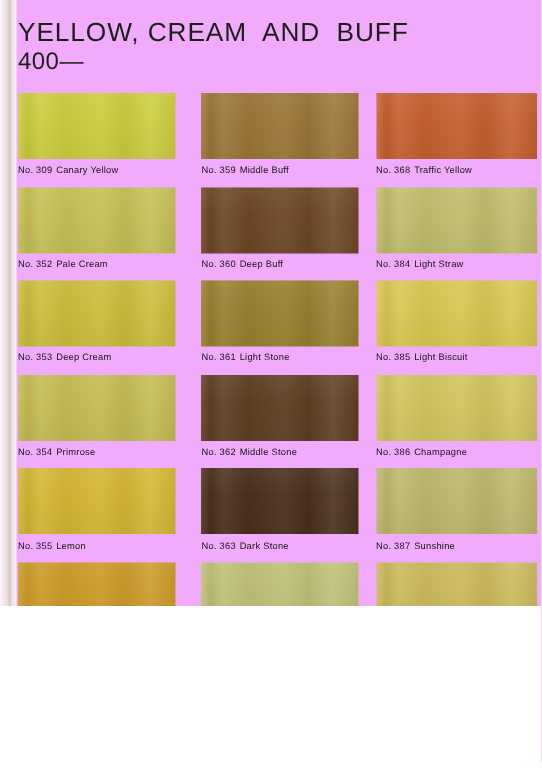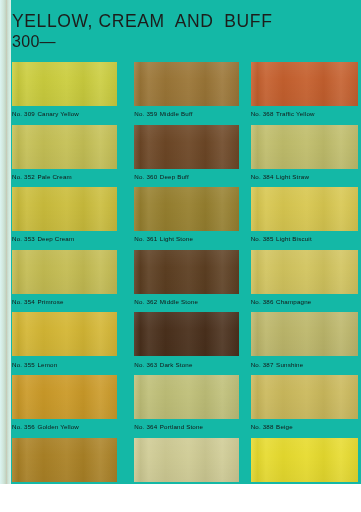--- a/index.html
+++ b/index.html
@@ -3,22 +3,22 @@
 <meta charset="utf-8">
 <style>
   html, body {
     margin: 0;
     padding: 0;
     background: #ffffff;
   }
   .page {
     position: relative;
     width: 361px;
-    height: 484px;
-    background: #14b8a6;
+    height: 404px;
+    background: #f0abfc;
     overflow: hidden;
     font-family: "Liberation Sans", sans-serif;
     -webkit-font-smoothing: antialiased;
   }
   
   .page-edge {
     position: absolute;
     left: 0; top: 0;
     width: 11px;
     height: 512px;
@@ -125,21 +125,21 @@
 </head>
 <body>
 
 <div class="page">
 
   <div class="page-edge"></div>
   <div class="page-edge-line"></div>
 
   <div class="header">
     <div class="title">YELLOW, CREAM  AND  BUFF</div>
-    <div class="subtitle">300—</div>
+    <div class="subtitle">400—</div>
   </div>
 
   <div class="grid">
       <div class="row">
         <div class="cell c1">
           <div class="swatch" style="background: rgb(203, 205, 62);"></div>
           <div class="label"><span class="num">No. 309</span><span>Canary Yellow</span></div>
         </div>
         <div class="cell c2">
           <div class="swatch" style="background: rgb(155, 118, 55);"></div>

